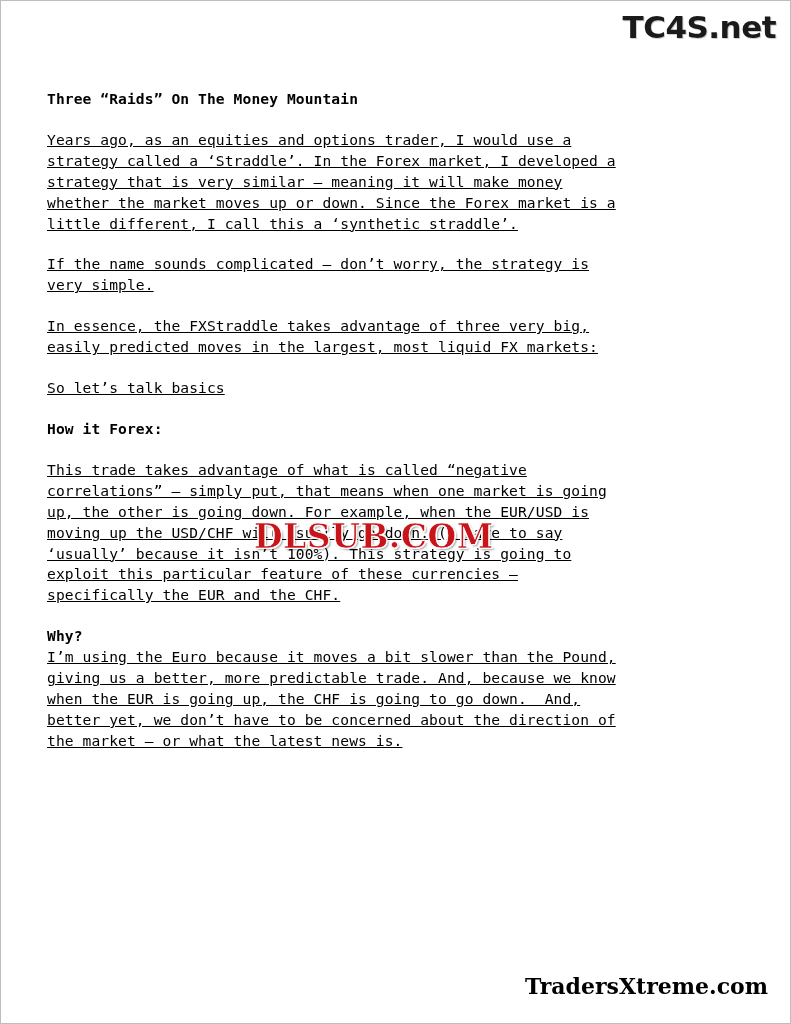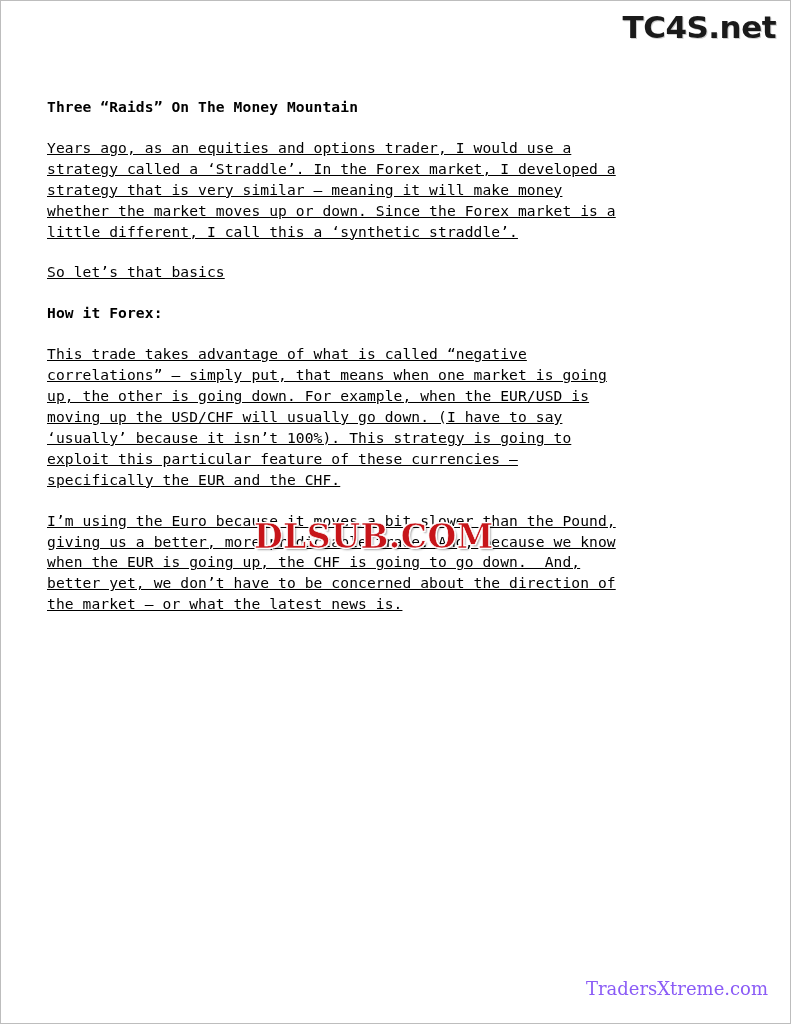--- a/index.html
+++ b/index.html
@@ -47,21 +47,21 @@
   .para {
     margin: 0 0 20px 0;
     white-space: pre-wrap;
     text-decoration: underline;
   }
   .para.tight {
     margin-bottom: 0;
   }
   .heading {
     font-weight: bold;
-    margin: 8px 0 20px 0;
+    margin: 0 0 20px 0;
   }
   .subhead {
     font-weight: bold;
     margin: 0 0 0 0;
   }
 
   
   .watermark {
     position: absolute;
     left: 253px;
@@ -81,58 +81,63 @@
     pointer-events: none;
     margin-top: 8px;
   }
 
   
   .footer-logo {
     position: absolute;
     right: 22px;
     bottom: 24px;
     font-family: "DejaVu Serif", "Liberation Serif", serif;
-    font-weight: normal;
-    font-size: 18px;
-    color: #8b5cf6;
+    font-weight: bold;
+    font-size: 22px;
+    color: #000000;
     letter-spacing: 0px;
   }
 </style>
 </head>
 <body>
 
 <div class="page">
 
   <div class="header-logo">TC4S.net</div>
 
   <div class="content">
 
     <div class="heading">Three “Raids” On The Money Mountain</div>
 
     <div class="para">Years ago, as an equities and options trader, I would use a
 strategy called a ‘Straddle’. In the Forex market, I developed a
 strategy that is very similar – meaning it will make money
 whether the market moves up or down. Since the Forex market is a
 little different, I call this a ‘synthetic straddle’.</div>
 
+    <div class="para">If the name sounds complicated – don’t worry, the strategy is
+very simple.</div>
+
+    <div class="para">In essence, the FXStraddle takes advantage of three very big,
+easily predicted moves in the largest, most liquid FX markets:</div>
 
 
-
-    <div class="para">So let’s that basics</div>
+    <div class="para">So let’s talk basics</div>
 
     <div class="heading">How it Forex:</div>
 
     <div class="para">This trade takes advantage of what is called “negative
 correlations” – simply put, that means when one market is going
 up, the other is going down. For example, when the EUR/USD is
 moving up the USD/CHF will usually go down. (I have to say
 ‘usually’ because it isn’t 100%). This strategy is going to
 exploit this particular feature of these currencies –
 specifically the EUR and the CHF.</div>
 
+    <div class="subhead">Why?</div>
 
     <div class="para tight">I’m using the Euro because it moves a bit slower than the Pound,
 giving us a better, more predictable trade. And, because we know
 when the EUR is going up, the CHF is going to go down.  And,
 better yet, we don’t have to be concerned about the direction of
 the market – or what the latest news is.</div>
 
   </div>
 
   <div class="watermark">DLSUB.COM</div>

